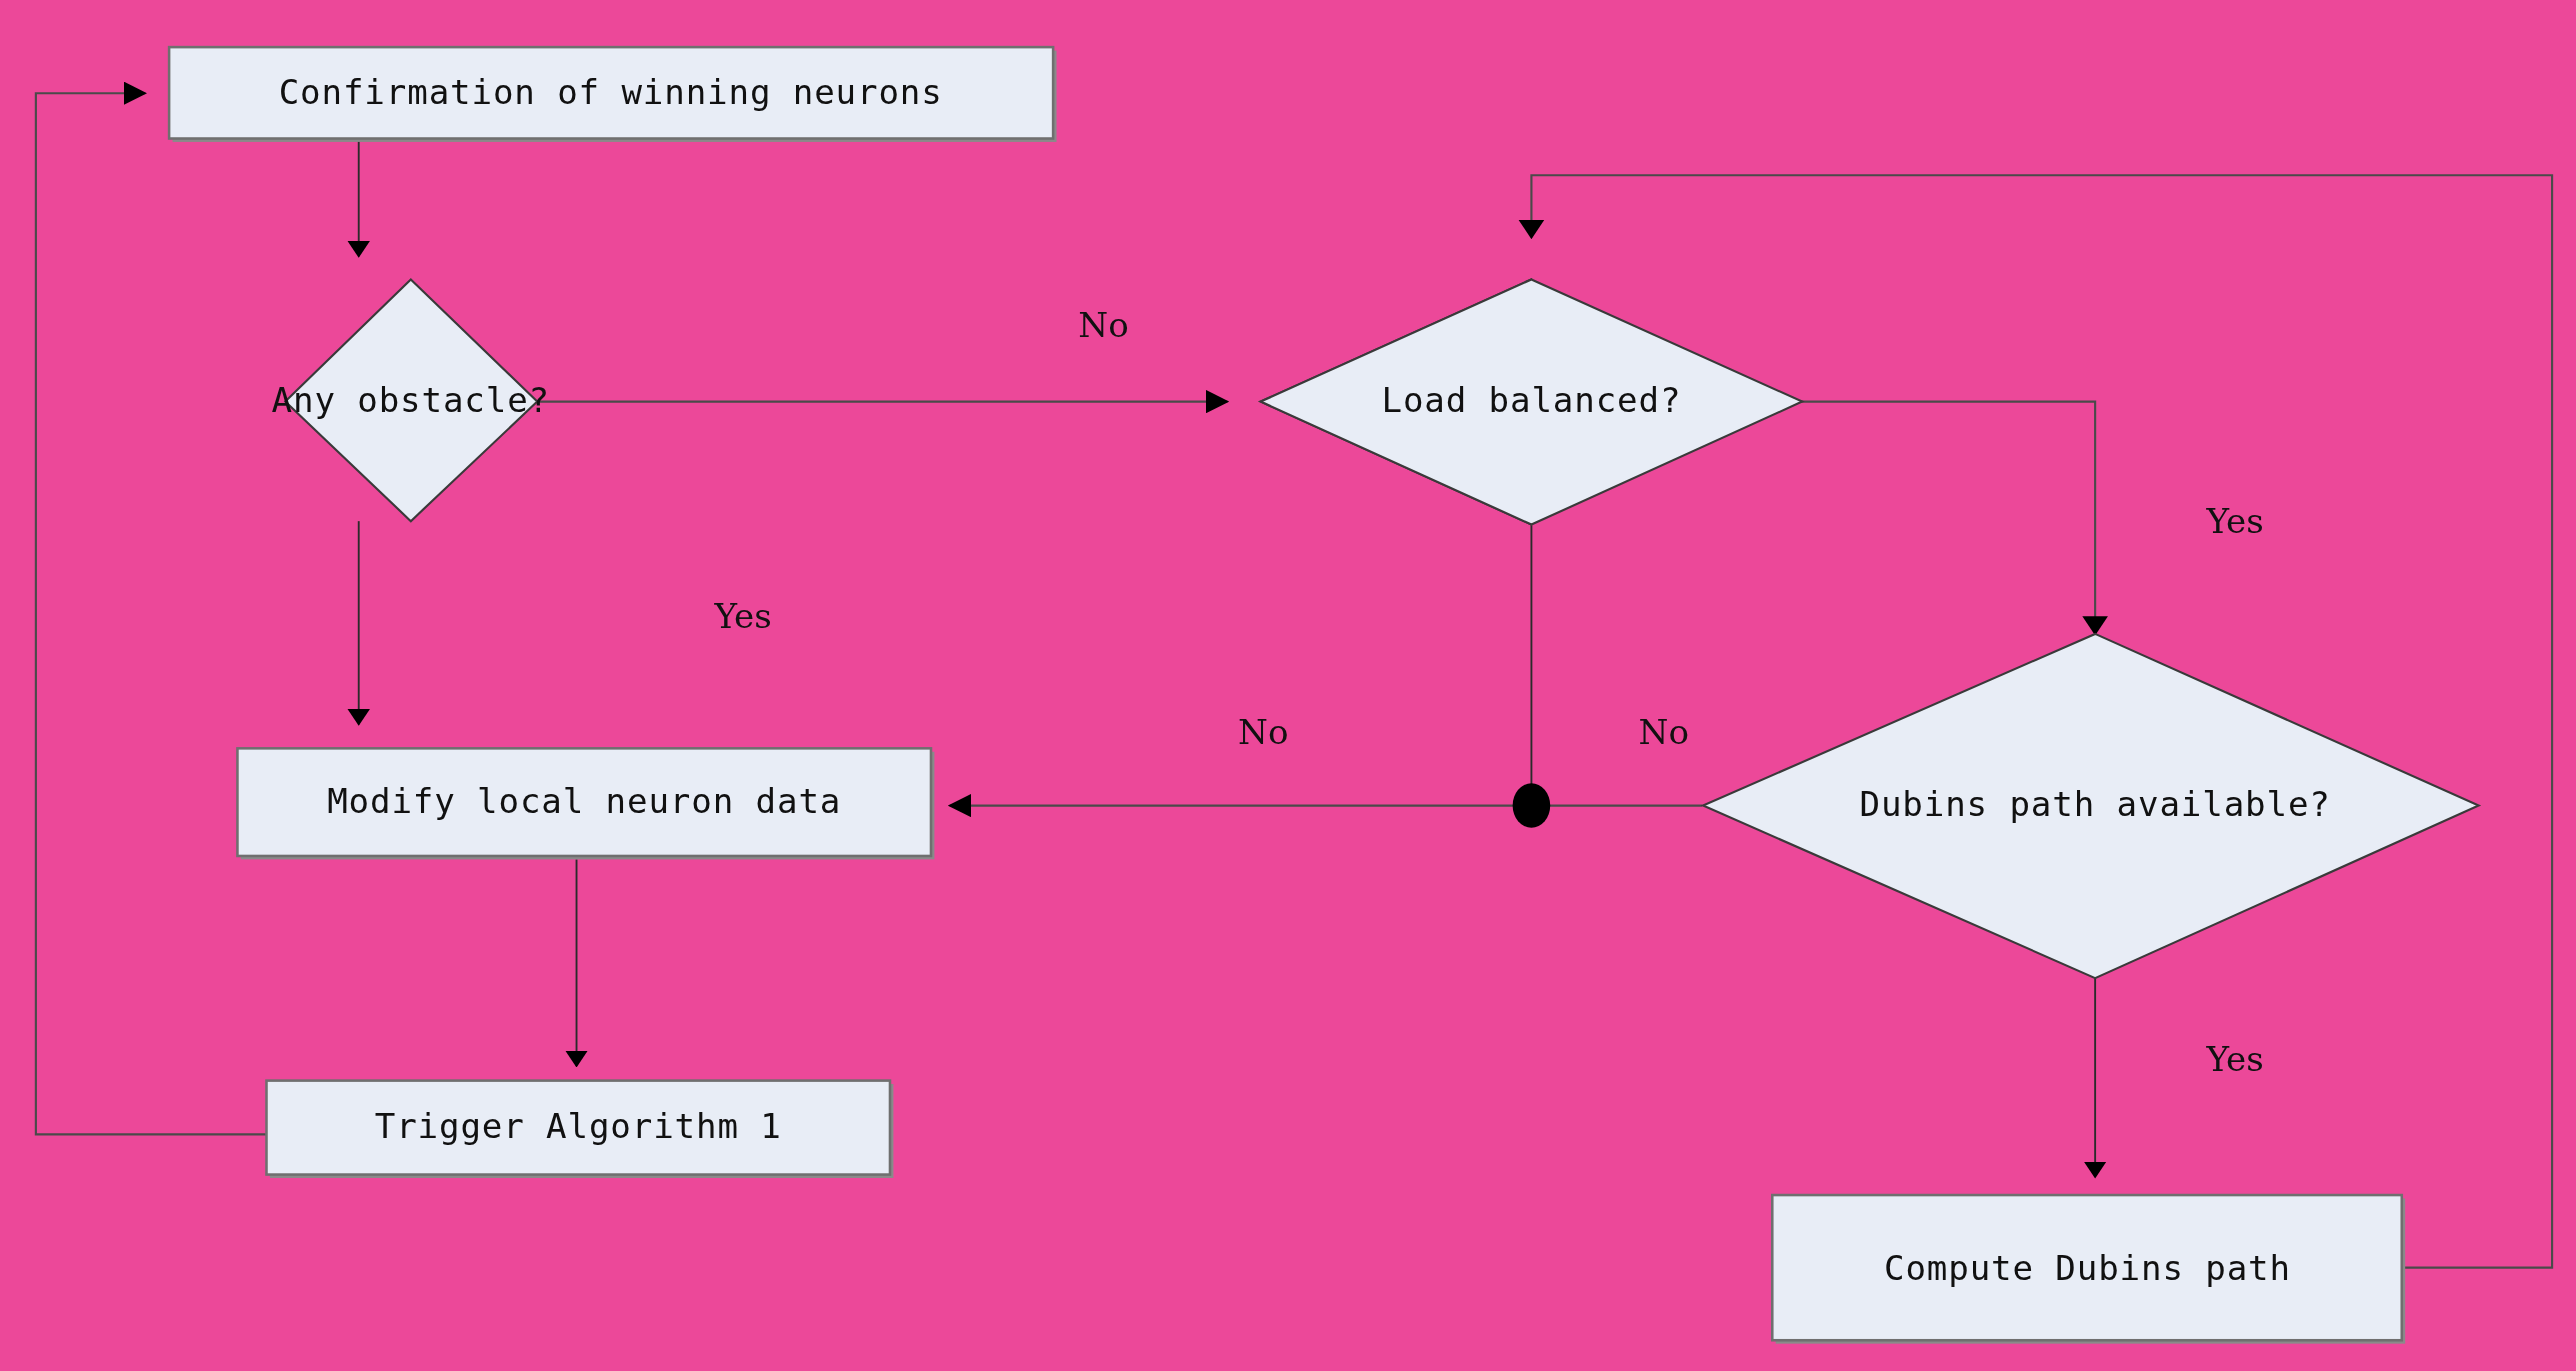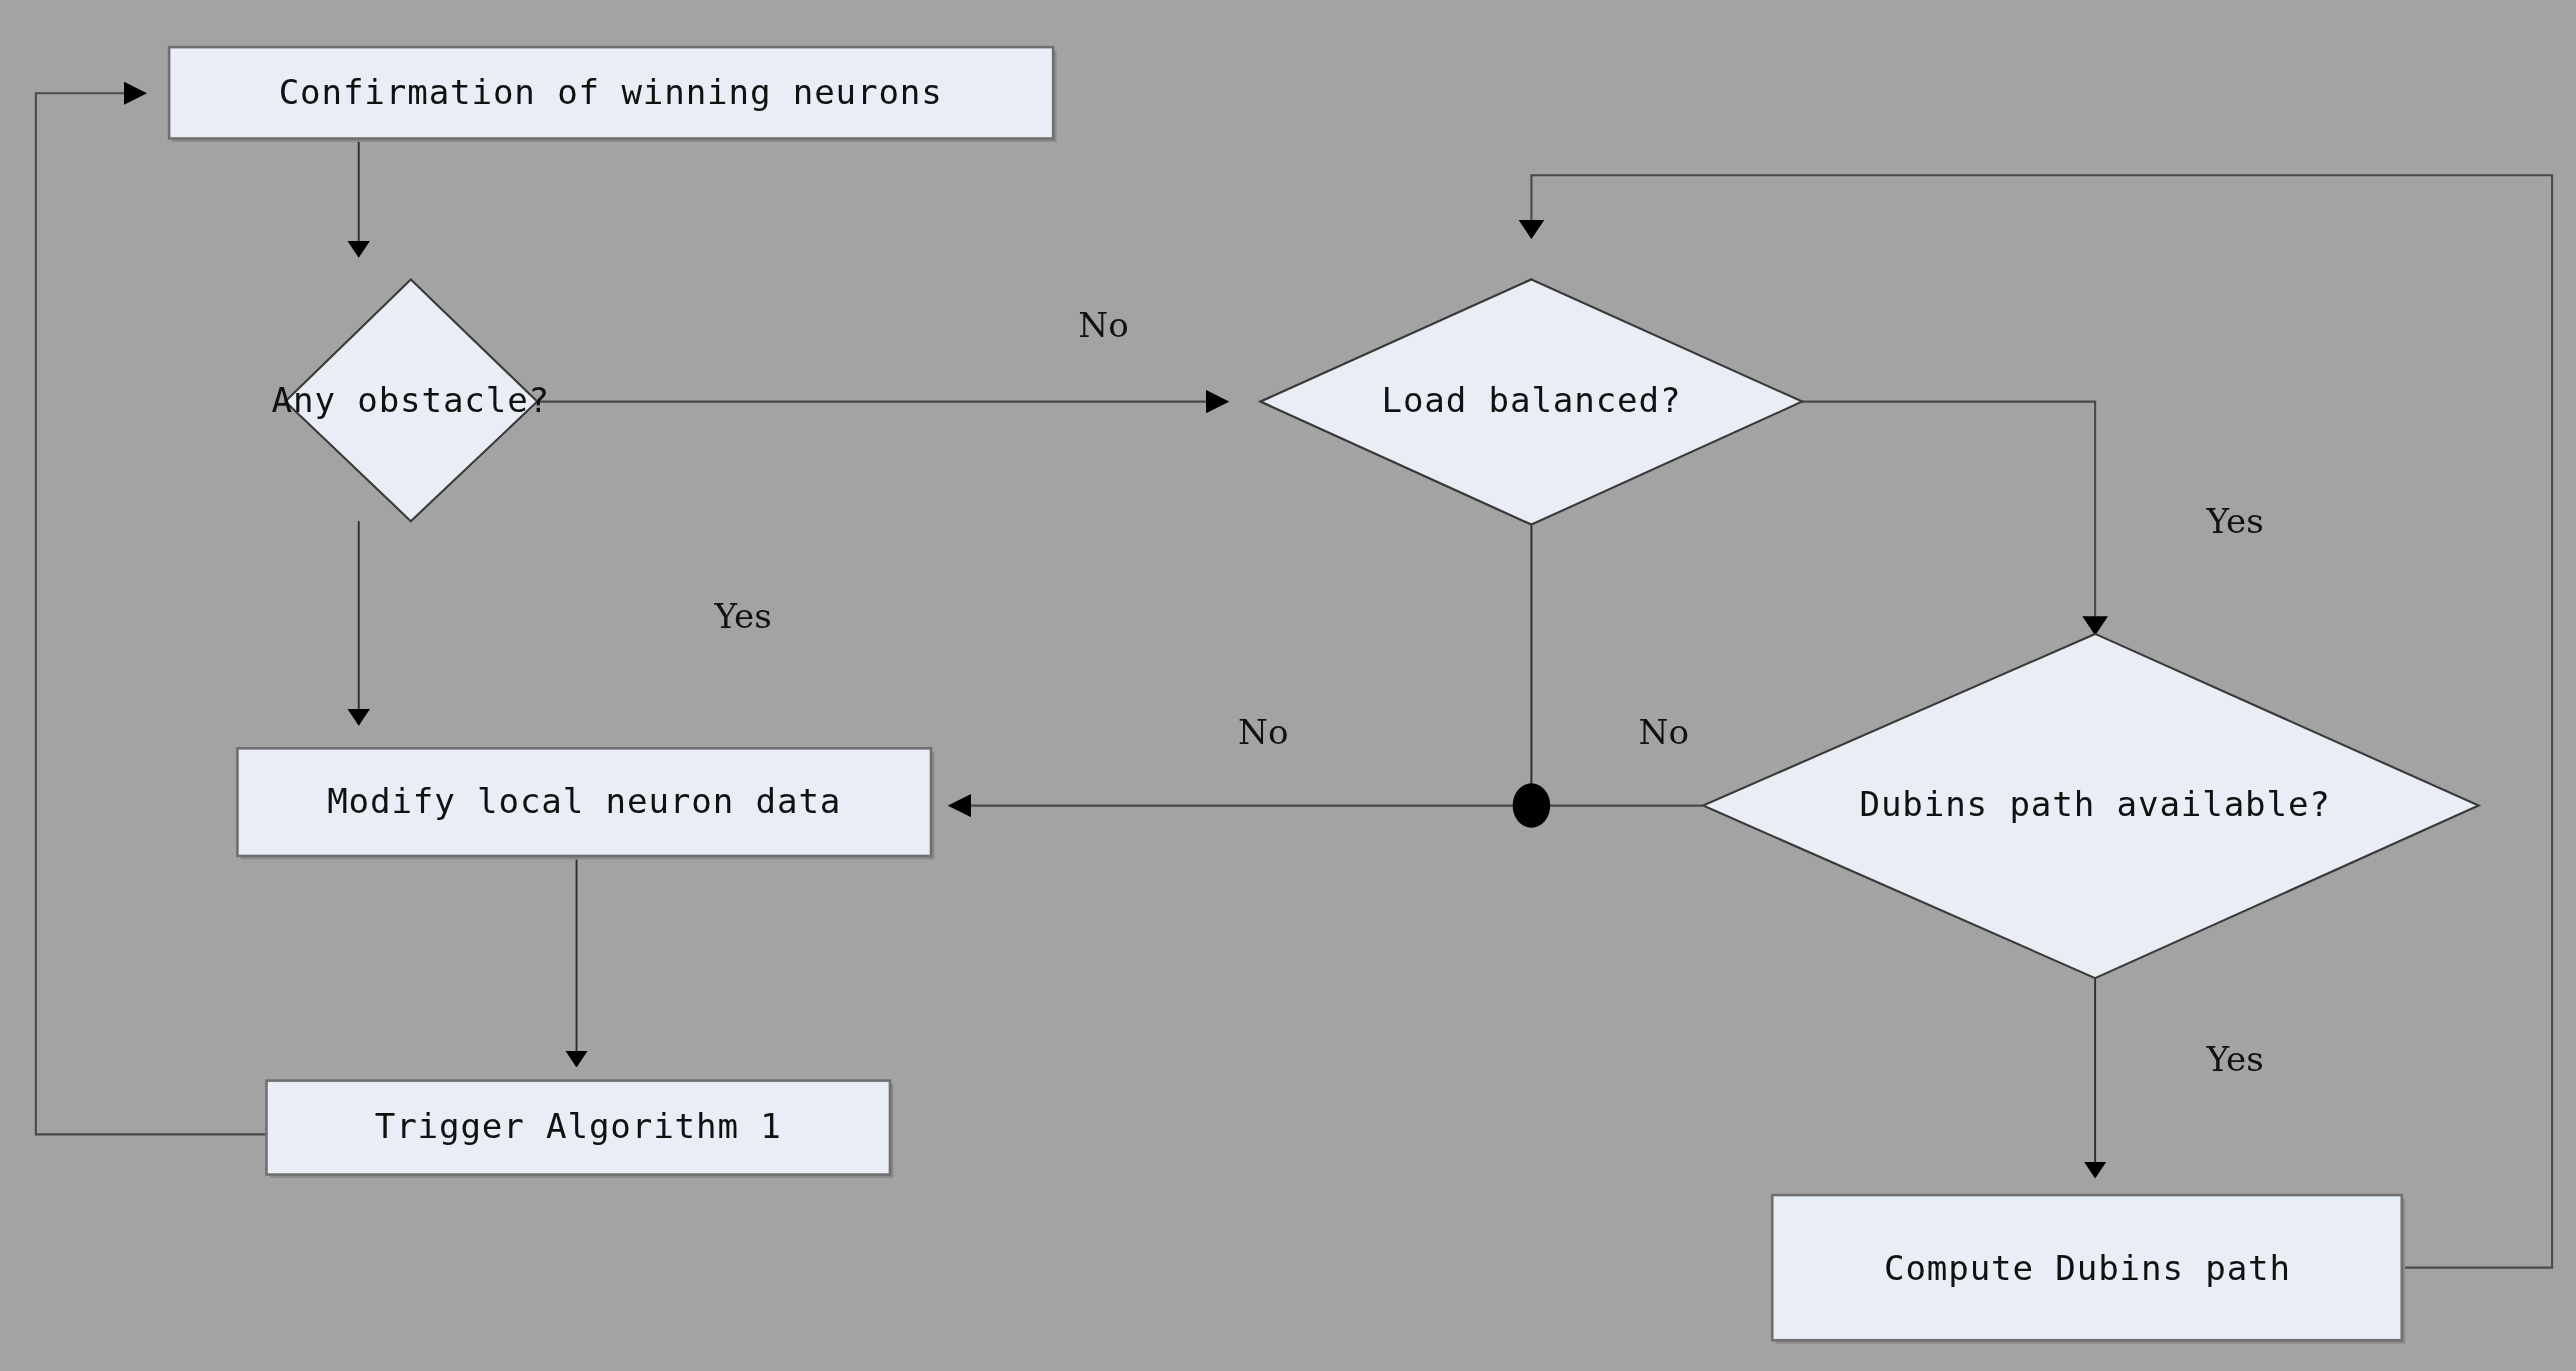--- a/index.html
+++ b/index.html
@@ -4,21 +4,21 @@
 <style>
   html, body {
     margin: 0;
     padding: 0;
     background: #ffffff;
   }
   #root {
     position: relative;
     width: 2576px;
     height: 1372px;
-    background: #a3a3a3;
+    background: #ec4899;
     font-family: "DejaVu Serif", serif;
     overflow: hidden;
   }
   svg.flow {
     position: absolute;
     left: 0;
     top: 0;
     width: 2576px;
     height: 1372px;
   }

